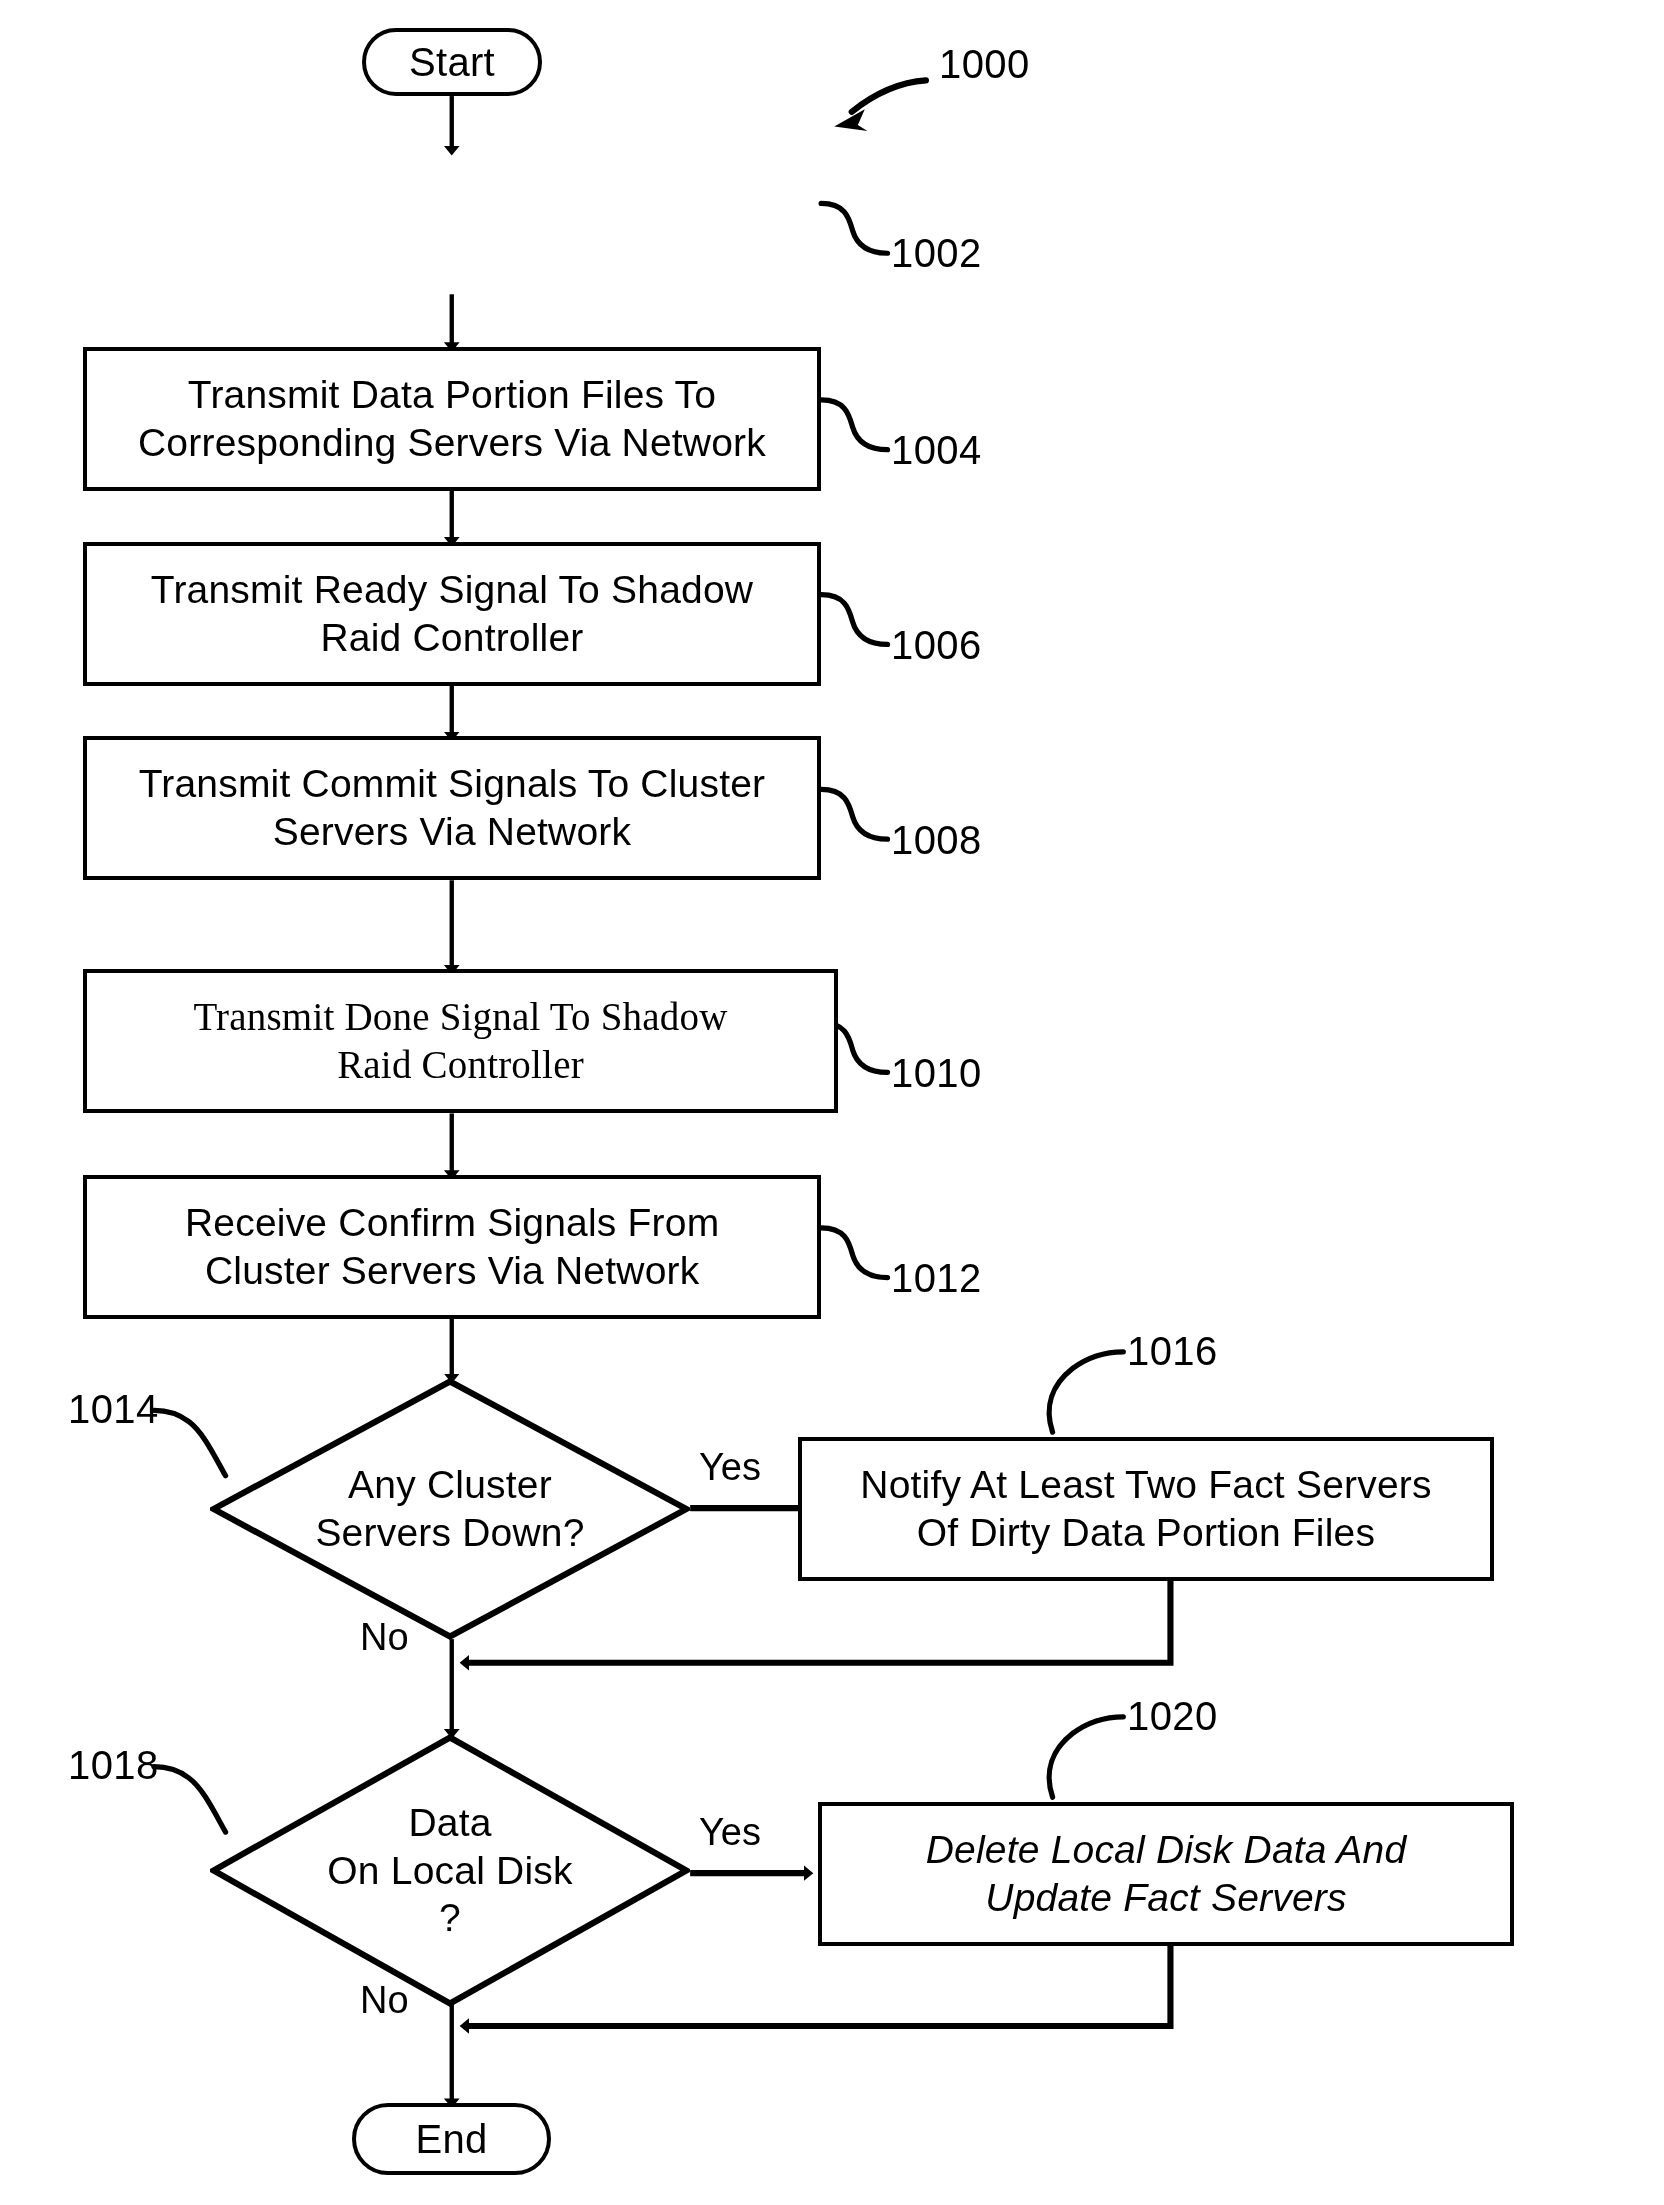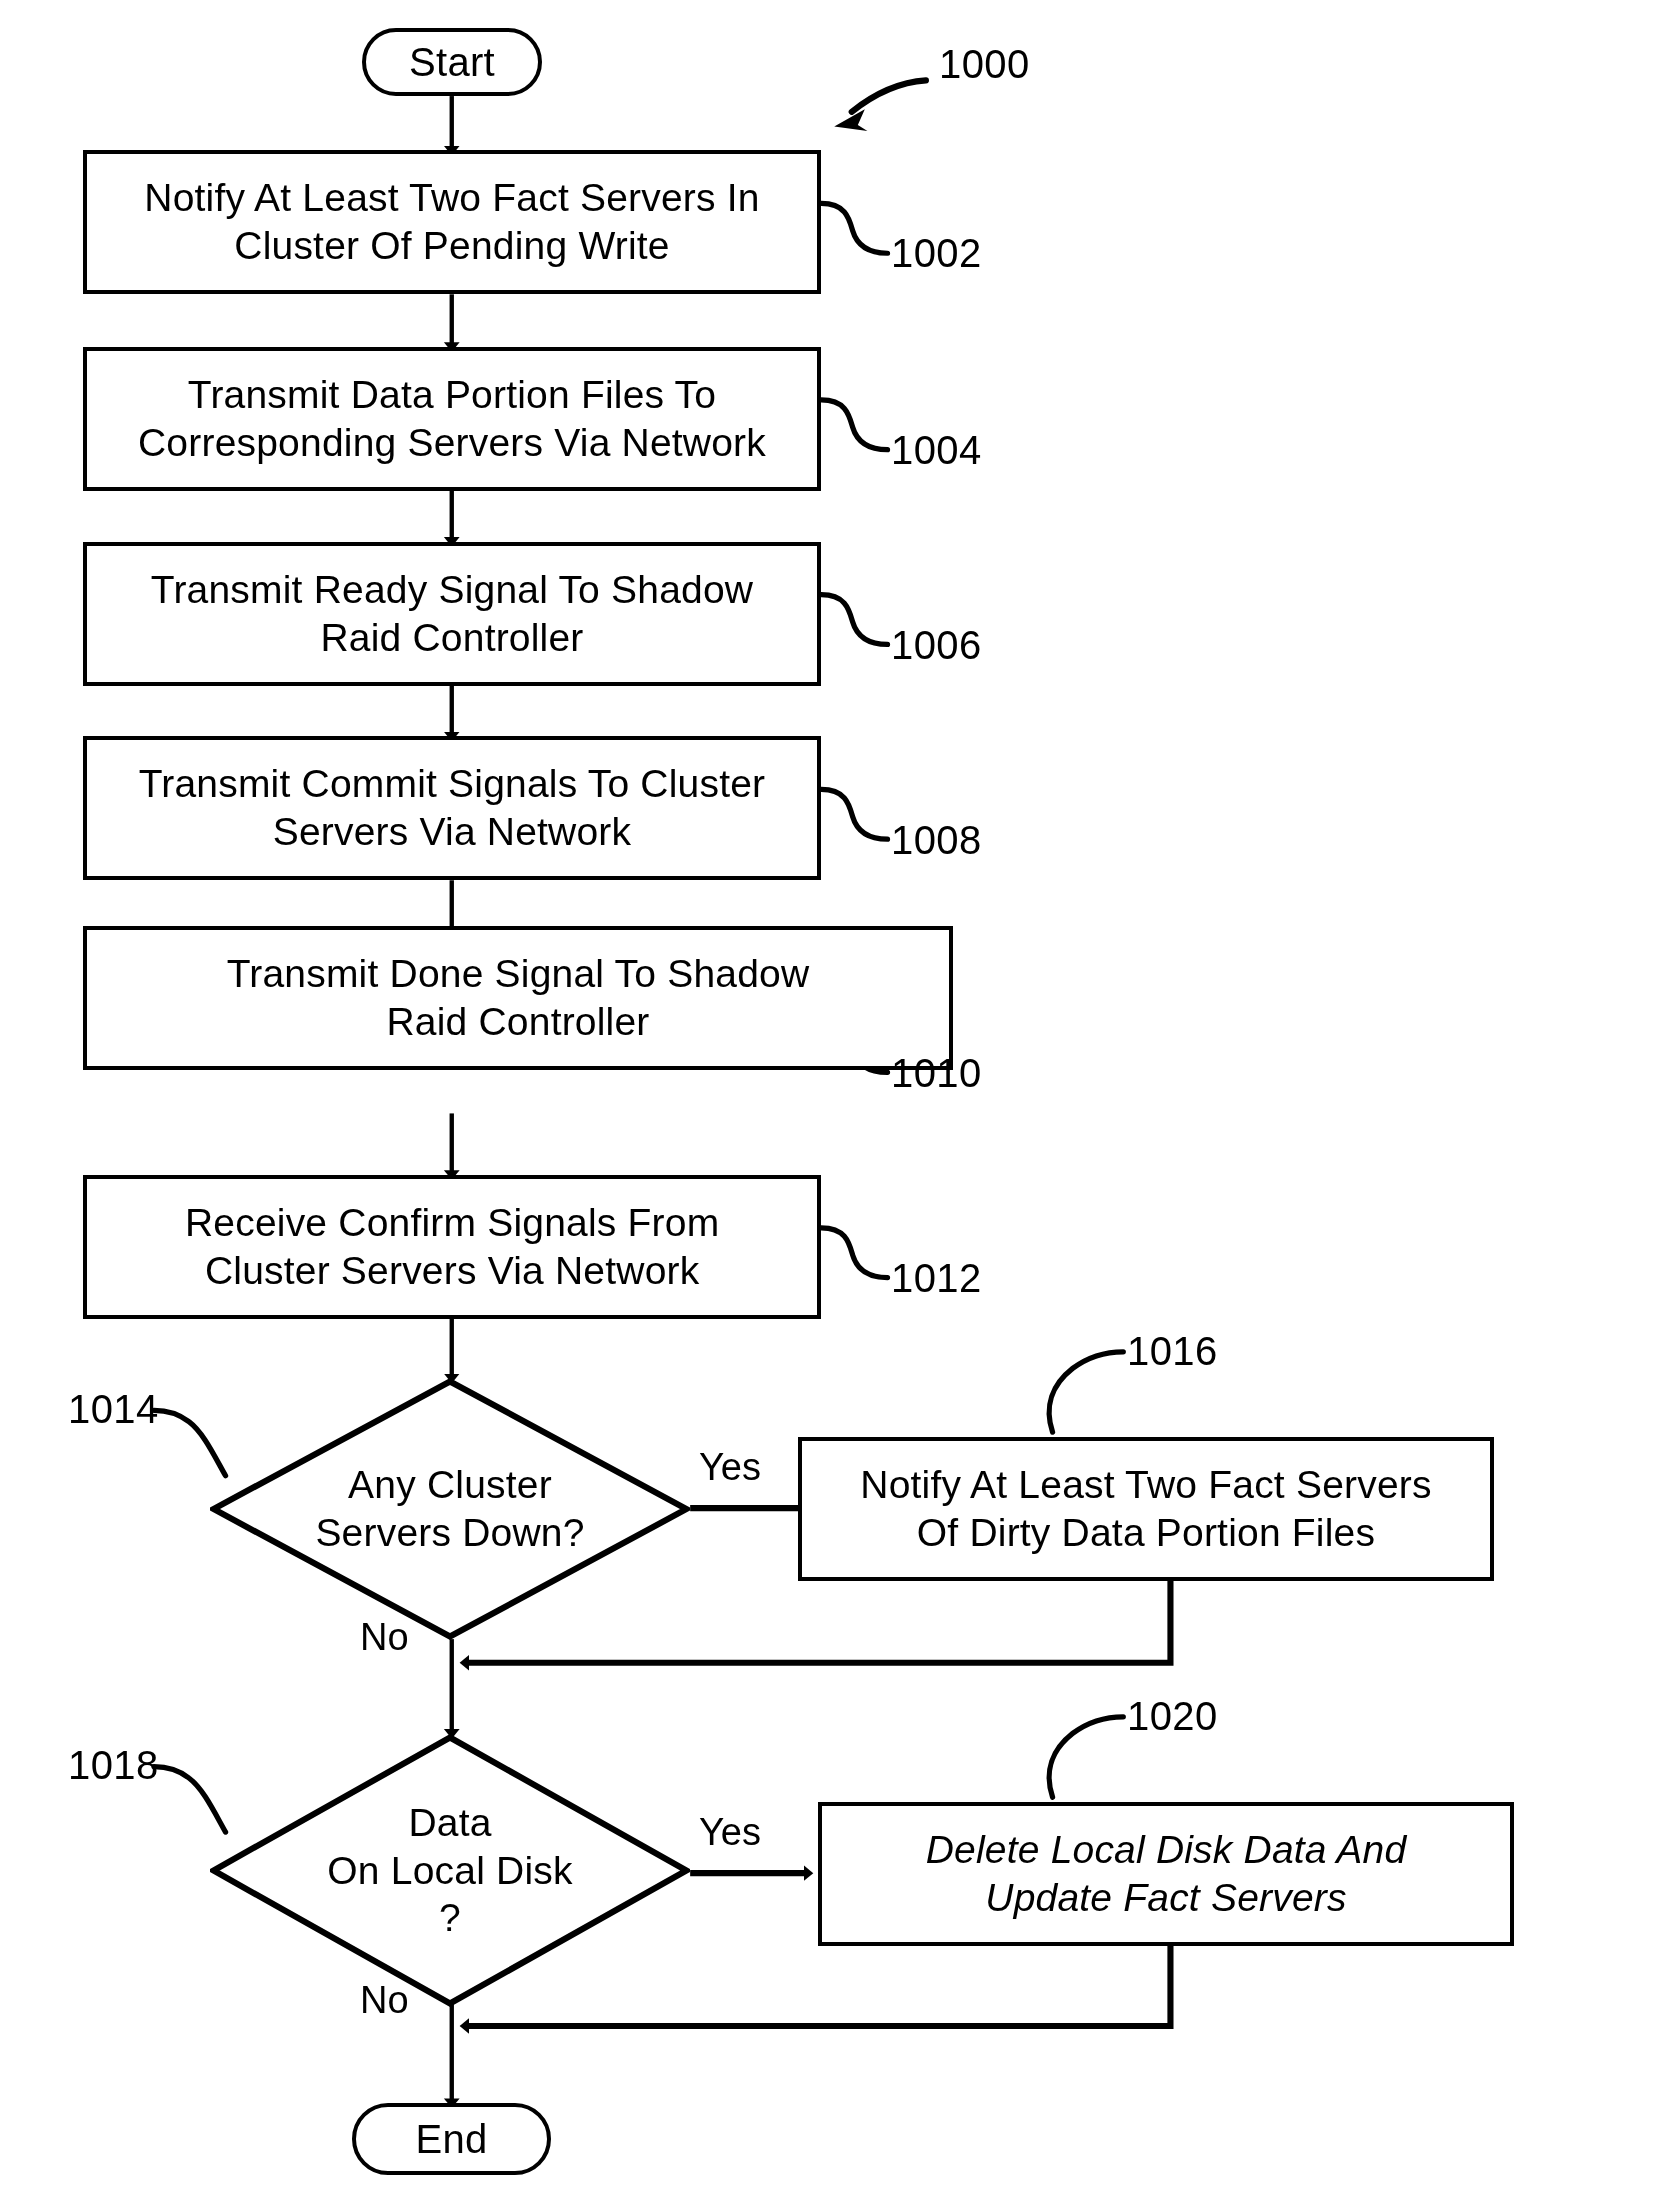--- a/index.html
+++ b/index.html
@@ -147,26 +147,20 @@
       <path d="M955,145 L990,125 L982,143 L993,150 Z" fill="#000" stroke="none"></path>
     </g>
   </svg>
 
   <div class="node terminator" style="left:362px; top:28px; width:180px; height:68px;">
     <span>Start</span>
   </div>
 
   <div class="reftext" style="left:939px; top:42px;">1000</div>
 
-  <div class="node process" style="left:83px; top:150px; width:738px; height:144px;">
-    <div>
-      <div>Notify At Least Two Fact Servers In</div>
-      <div>Cluster Of Pending Write</div>
-    </div>
-  </div>
   <div class="reftext" style="left:891px; top:231px;">1002</div>
 
   <div class="node process" style="left:83px; top:347px; width:738px; height:144px;">
     <div>
       <div>Transmit Data Portion Files To</div>
       <div>Corresponding Servers Via Network</div>
     </div>
   </div>
   <div class="reftext" style="left:891px; top:428px;">1004</div>
 
@@ -179,21 +173,21 @@
   <div class="reftext" style="left:891px; top:623px;">1006</div>
 
   <div class="node process" style="left:83px; top:736px; width:738px; height:144px;">
     <div>
       <div>Transmit Commit Signals To Cluster</div>
       <div>Servers Via Network</div>
     </div>
   </div>
   <div class="reftext" style="left:891px; top:818px;">1008</div>
 
-  <div class="node process" style="left:83px; top:926px; width:870px; height:144px;">
+  <div class="node process" style="left:83px; top:969px; width:755px; height:144px;font-family:Liberation Serif, serif;">
     <div>
       <div>Transmit Done Signal To Shadow</div>
       <div>Raid Controller</div>
     </div>
   </div>
   <div class="reftext" style="left:891px; top:1051px;">1010</div>
 
   <div class="node process" style="left:83px; top:1175px; width:738px; height:144px;padding-left:9px;">
     <div>
       <div>Receive Confirm Signals From</div>

